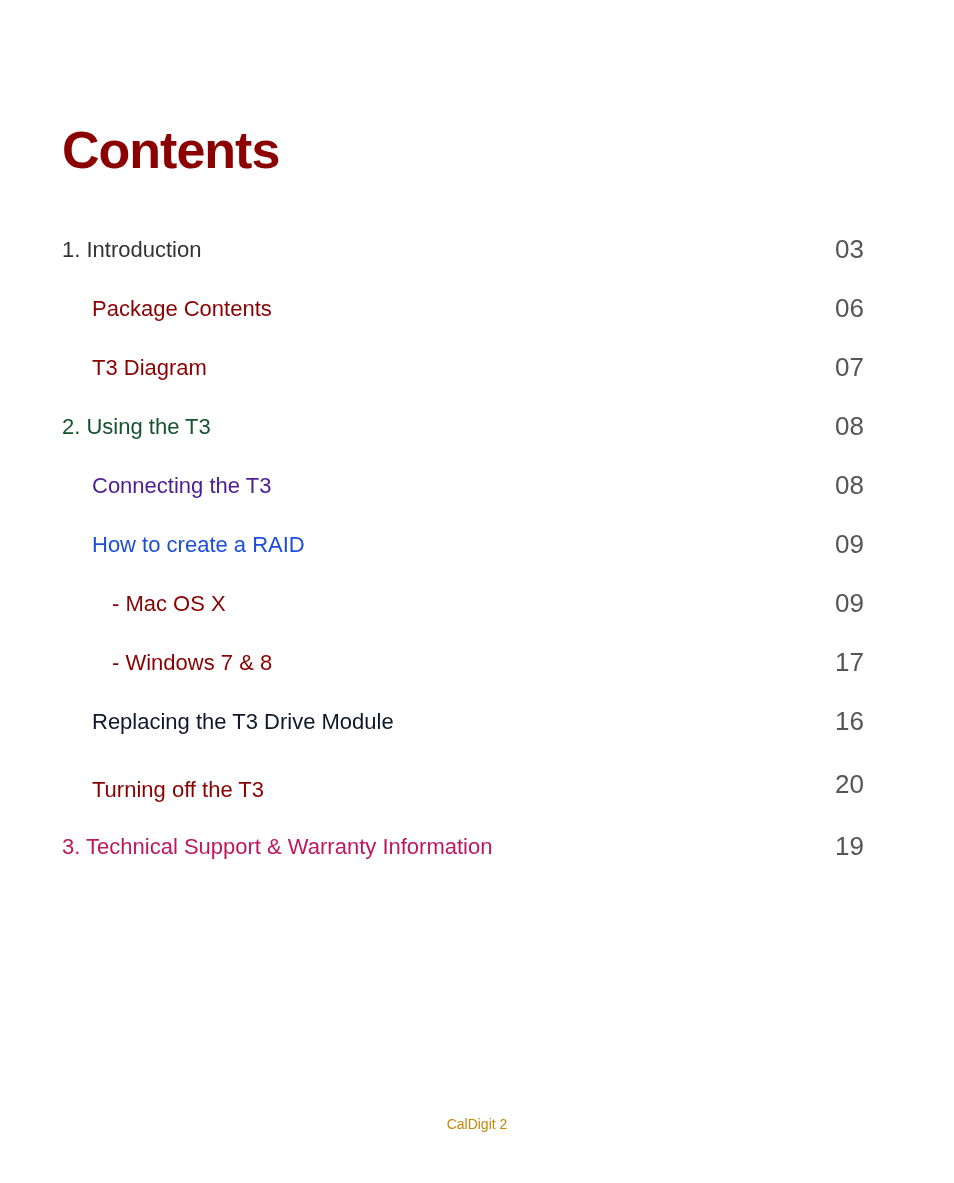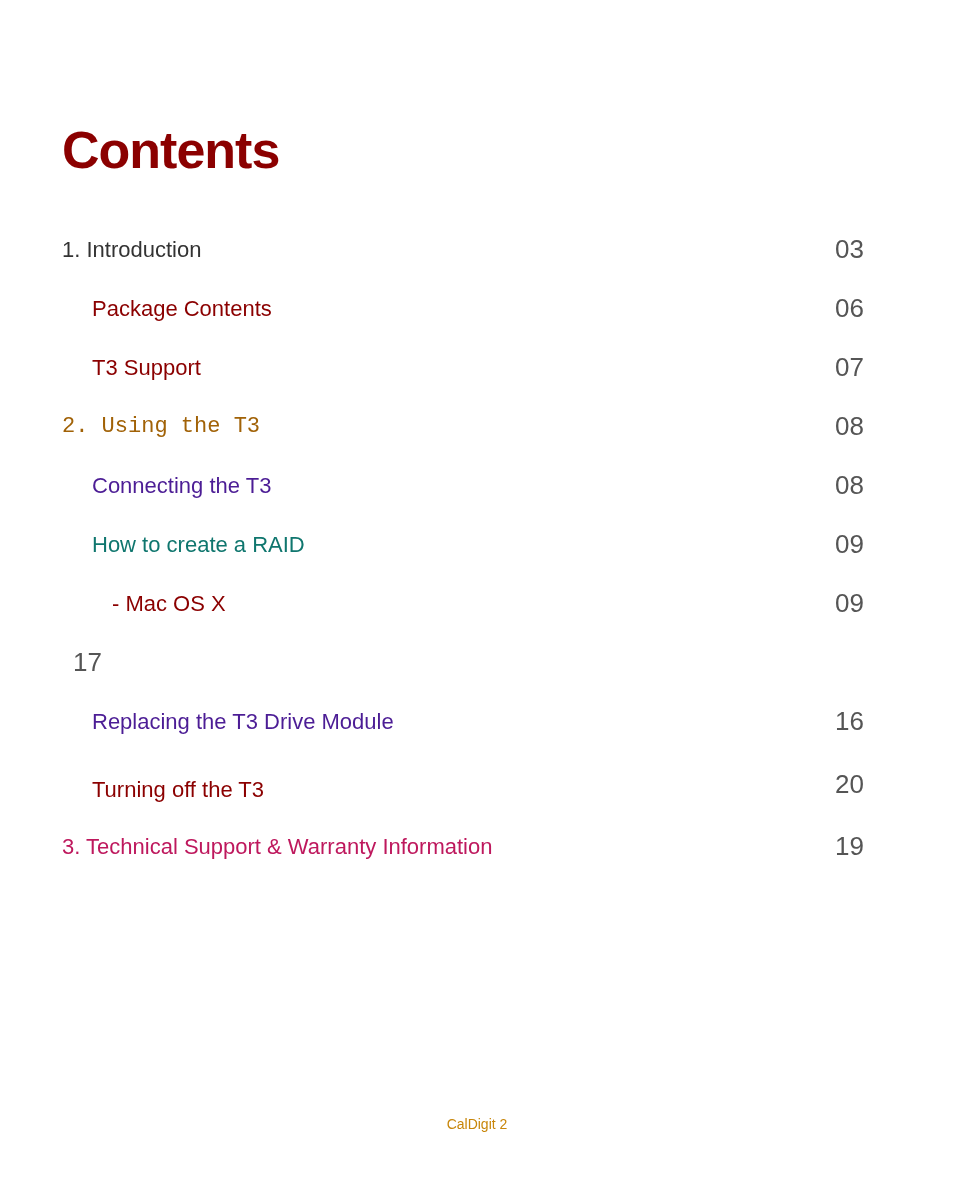--- a/index.html
+++ b/index.html
@@ -95,44 +95,45 @@
   <ul class="toc-list" id="toc-list">
   <li class="toc-item">
         <span class="toc-item-text main-section" style="color: rgb(51, 51, 51);">1. Introduction</span>
         <span class="toc-page-num">03</span>
       </li>
       <li class="toc-item">
         <span class="toc-item-text sub-indent" style="color: rgb(139, 0, 0);">Package Contents</span>
         <span class="toc-page-num">06</span>
       </li>
       <li class="toc-item">
-        <span class="toc-item-text sub-indent" style="color: rgb(139, 0, 0);">T3 Support</span>
+        <span class="toc-item-text sub-indent" style="color: rgb(139, 0, 0);">T3 Diagram</span>
         <span class="toc-page-num">07</span>
       </li>
       <li class="toc-item">
-        <span class="toc-item-text main-section" style="color: #a16207; font-family: Liberation Mono, monospace;">2. Using the T3</span>
+        <span class="toc-item-text main-section" style="color: #14532d;">2. Using the T3</span>
         <span class="toc-page-num">08</span>
       </li>
       <li class="toc-item">
         <span class="toc-item-text sub-indent" style="color: #4c1d95;">Connecting the T3</span>
         <span class="toc-page-num">08</span>
       </li>
       <li class="toc-item">
-        <span class="toc-item-text sub-indent" style="color: #0f766e;">How to create a RAID</span>
+        <span class="toc-item-text sub-indent" style="color: #1d4ed8;">How to create a RAID</span>
         <span class="toc-page-num">09</span>
       </li>
       <li class="toc-item">
         <span class="toc-item-text sub-sub-indent" style="color: rgb(139, 0, 0);">- Mac OS X</span>
         <span class="toc-page-num">09</span>
       </li>
       <li class="toc-item">
+        <span class="toc-item-text sub-sub-indent" style="color: rgb(139, 0, 0);">- Windows 7 &amp; 8</span>
         <span class="toc-page-num">17</span>
       </li>
       <li class="toc-item">
-        <span class="toc-item-text sub-indent" style="color: #4c1d95;">Replacing the T3 Drive Module</span>
+        <span class="toc-item-text sub-indent" style="color: #0f172a;">Replacing the T3 Drive Module</span>
         <span class="toc-page-num">16</span>
       </li>
       <li class="toc-item">
         <span class="toc-item-text sub-indent" style="color: rgb(139, 0, 0); margin-top: 12px;">Turning off the T3</span>
         <span class="toc-page-num">20</span>
       </li>
       <li class="toc-item">
         <span class="toc-item-text main-section" style="color: #be185d;">3. Technical Support &amp; Warranty Information</span>
         <span class="toc-page-num">19</span>
       </li>

